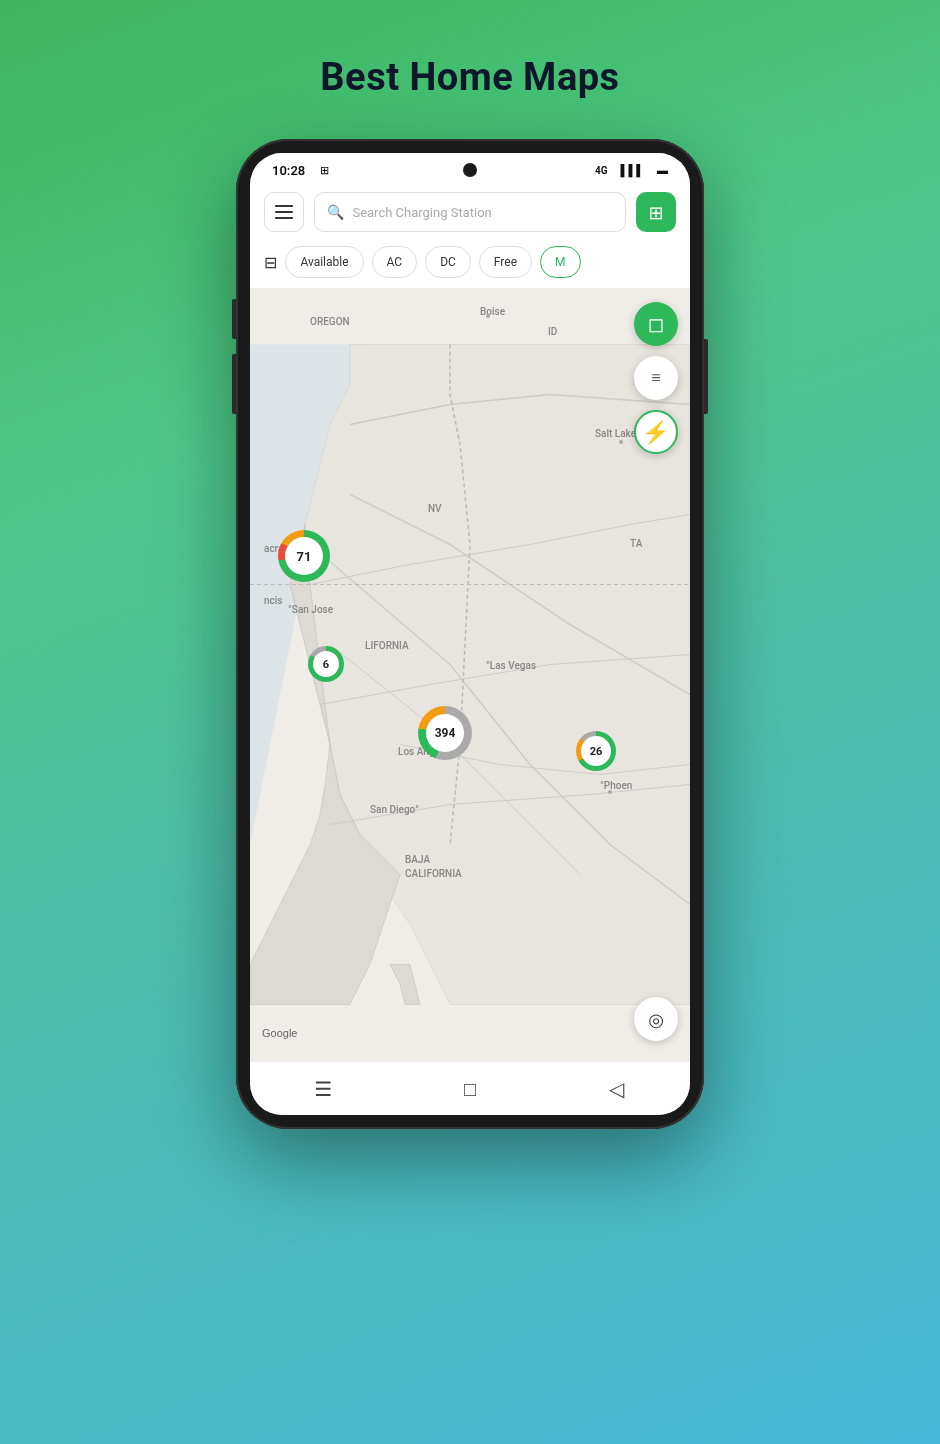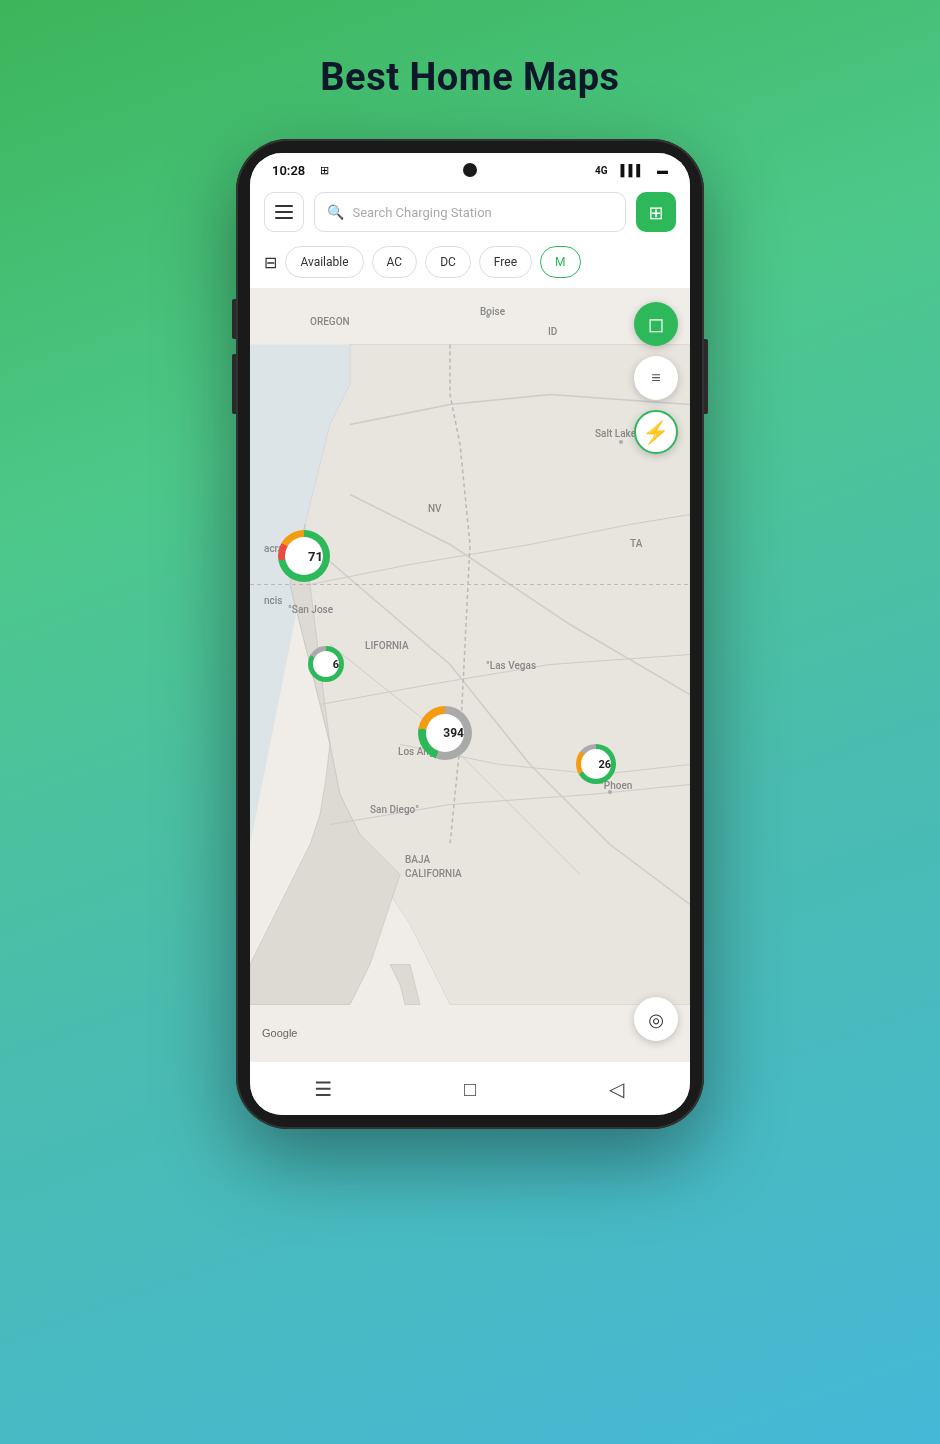--- a/index.html
+++ b/index.html
@@ -275,21 +275,21 @@
       position: relative;
     }
 
     .cluster-inner {
       width: 38px;
       height: 38px;
       background: #fff;
       border-radius: 50%;
       display: flex;
       align-items: center;
-      justify-content: flex-end;
+      justify-content: center;
     }
 
     .cluster-num {
       font-size: 13px;
       font-weight: 700;
       color: #222;
     }
 
     
     .map-fab {
@@ -518,21 +518,21 @@
       </div>
 
       <div class="cluster" style="left:168px; top:418px;">
         <div class="cluster-ring" style="background: conic-gradient(#aaa 0deg 200deg, #2db85a 200deg 280deg, #f39c12 280deg 360deg); width:54px; height:54px; border-radius:50%; padding:5px; display:flex; align-items:center; justify-content:center;">
           <div class="cluster-inner">
             <span class="cluster-num" style="font-size:12px;">394</span>
           </div>
         </div>
       </div>
 
-      <div class="cluster" style="left:326px; top:456px;">
+      <div class="cluster" style="left:326px; top:443px;">
         <div class="cluster-ring" style="background: conic-gradient(#2db85a 0deg 240deg, #f39c12 240deg 310deg, #aaa 310deg 360deg); width:40px; height:40px; border-radius:50%; padding:4px; display:flex; align-items:center; justify-content:center;">
           <div class="cluster-inner" style="width:30px; height:30px;">
             <span class="cluster-num" style="font-size:11px;">26</span>
           </div>
         </div>
       </div>
 
       <div class="map-fab">
         <div class="fab-btn green">
           <span style="color:#fff; font-size:20px; font-weight:300;">◻</span>

